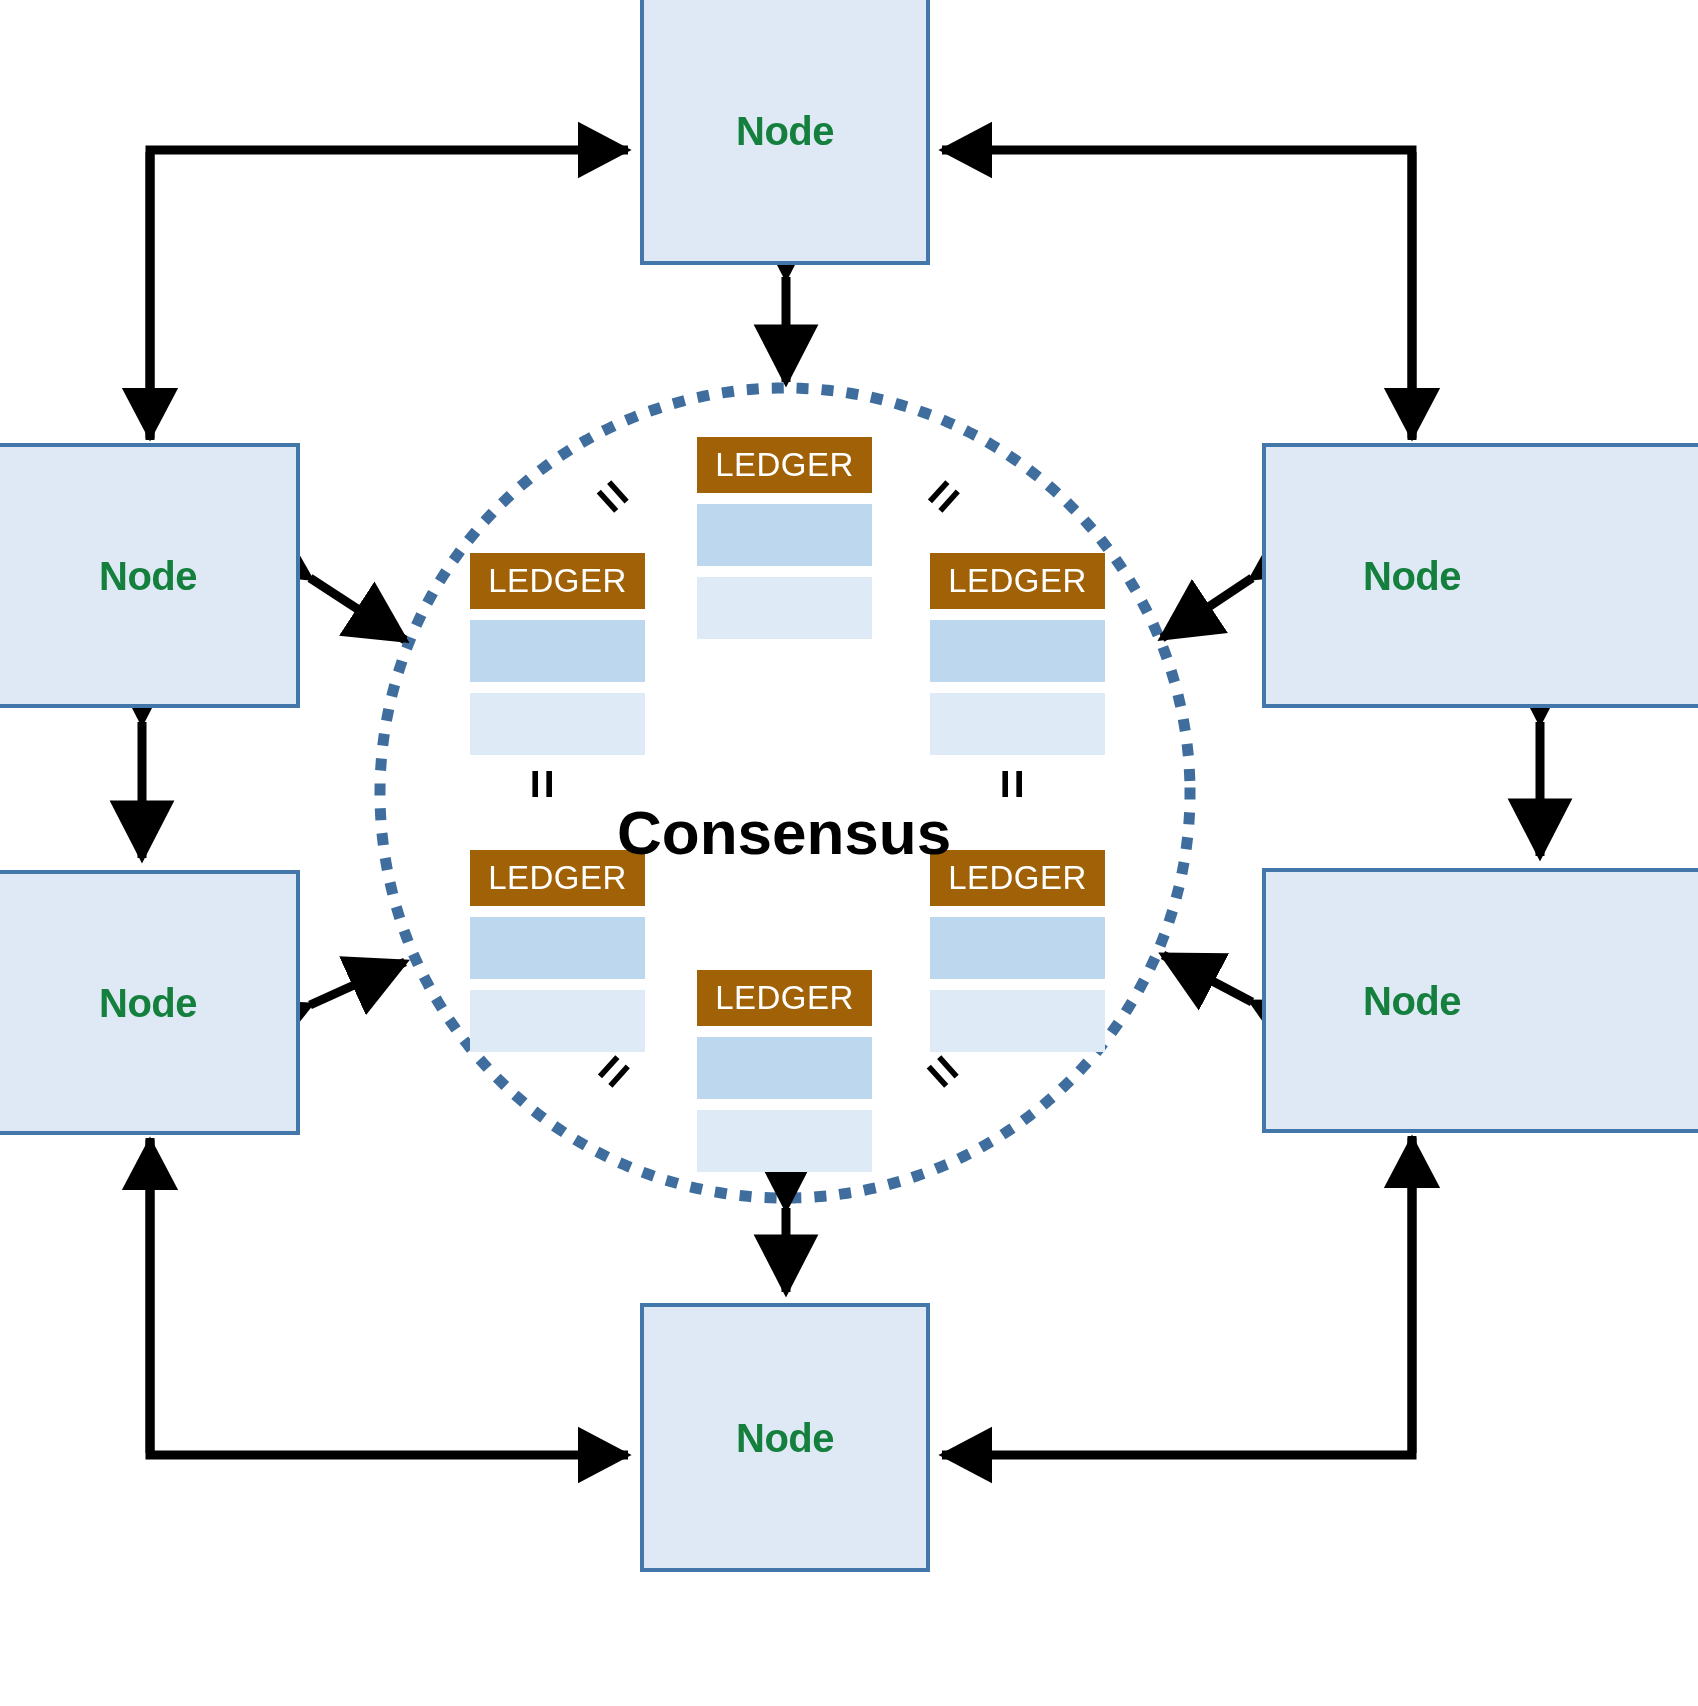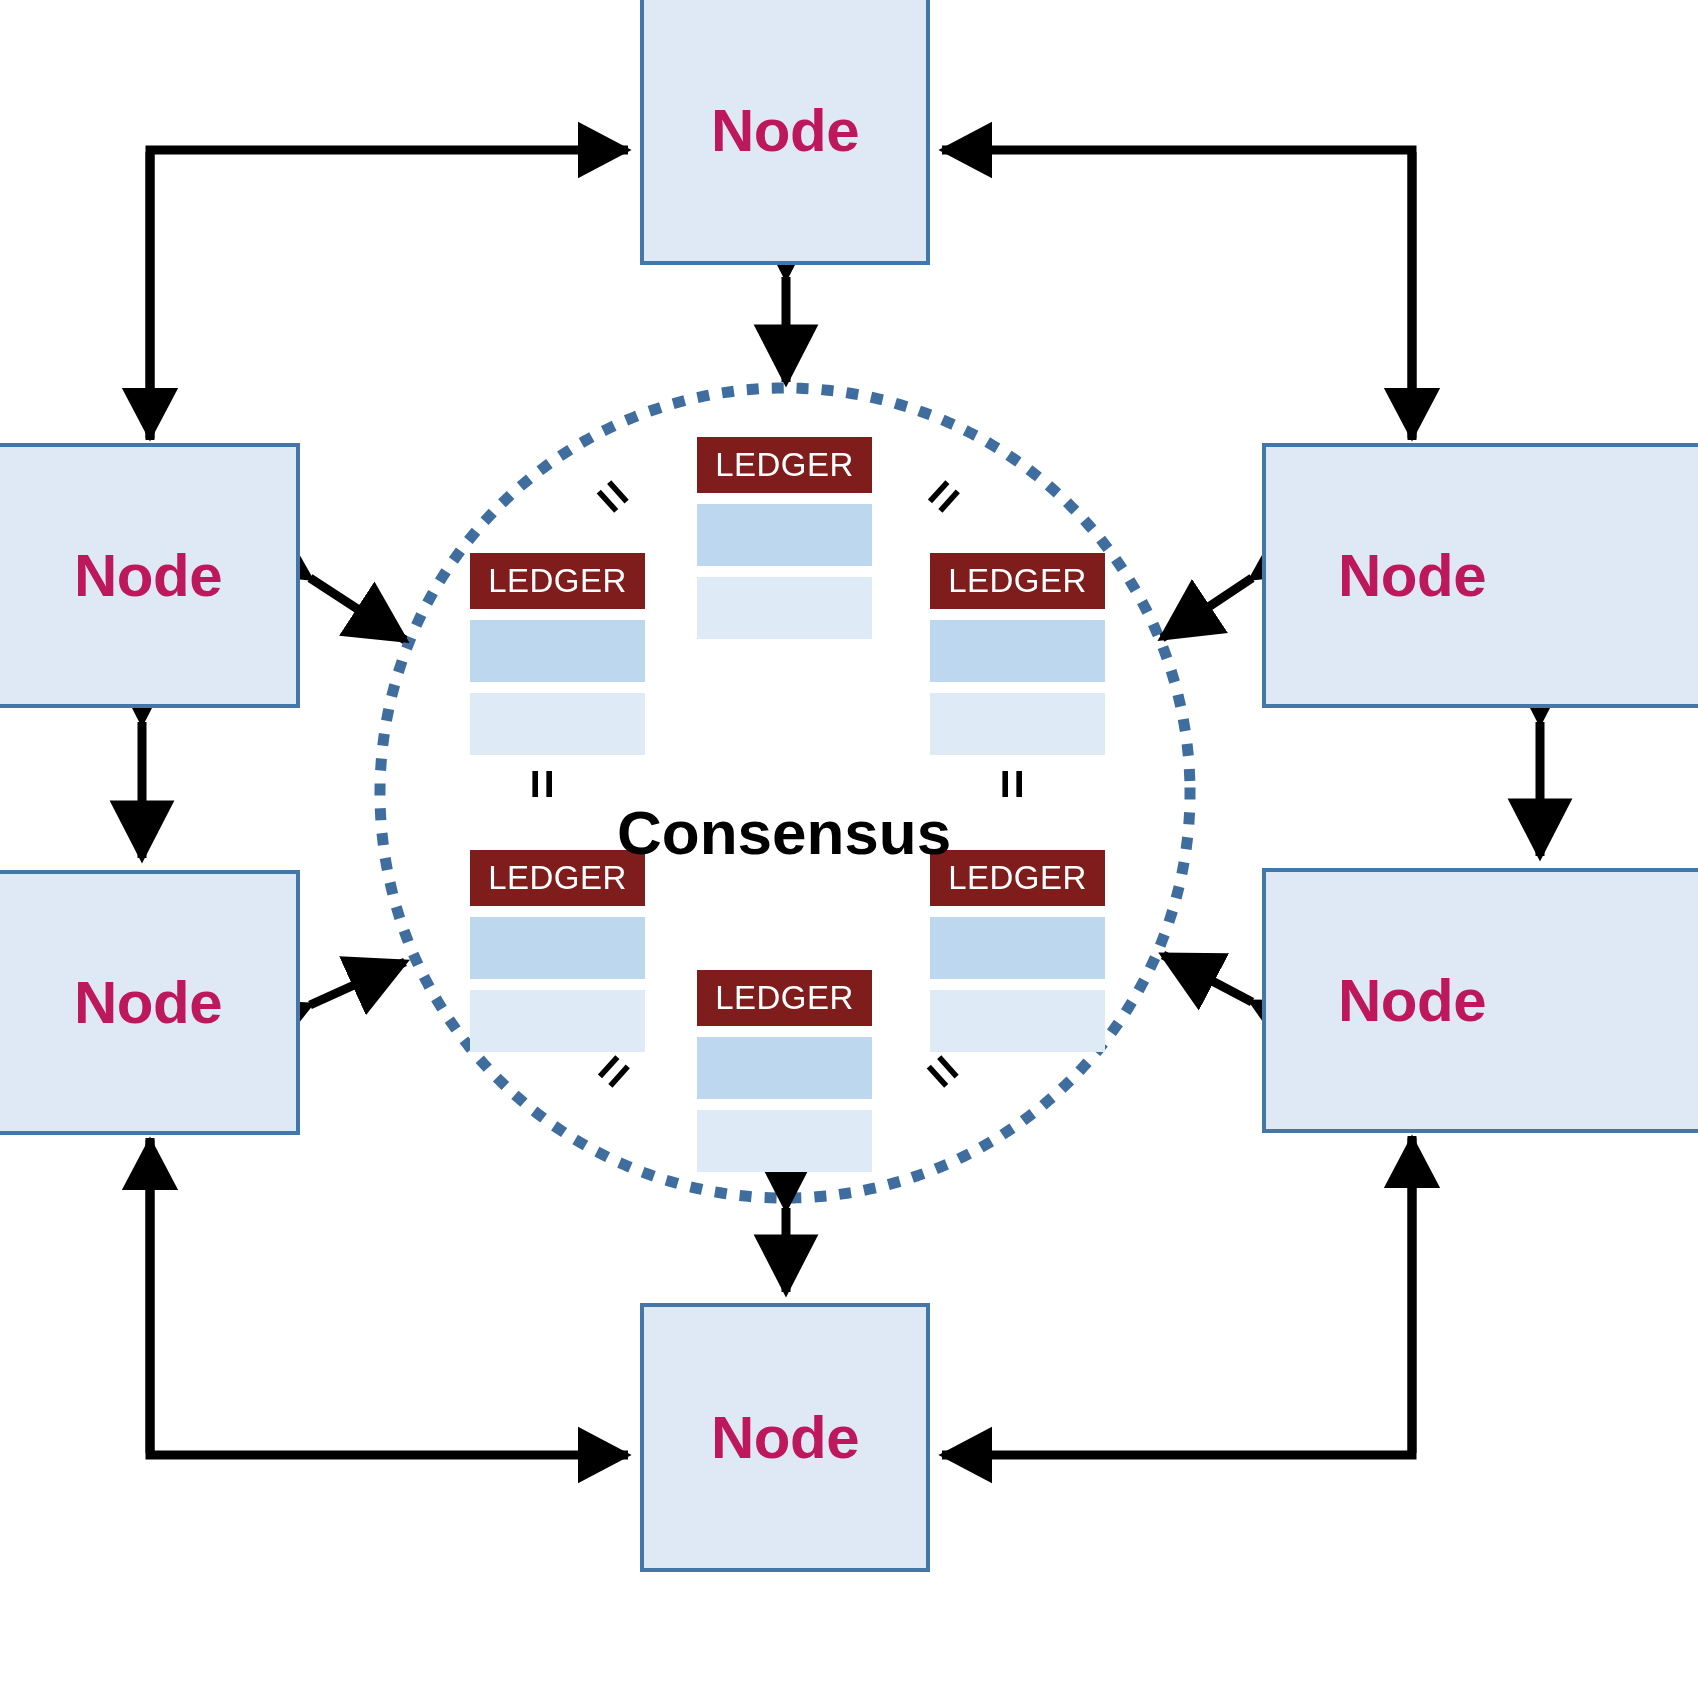--- a/index.html
+++ b/index.html
@@ -10,30 +10,30 @@
   .node{
     position:absolute;
     background:#DEE9F5;
     border:4px solid #4477A9;
     box-sizing:border-box;
     display:flex;align-items:center;justify-content:center;
   }
   .node-label{
     font-family:"Liberation Sans",sans-serif;
     font-weight:bold;
-    font-size:60px;
-    color:#be185d;
+    font-size:40px;
+    color:#15803d;
     letter-spacing:-0.5px;
     line-height:1;
     user-select:none;
   }
 
   .ledger{position:absolute;width:175px;}
   .ledger .hdr{
-    background:#7f1d1d;
+    background:#a16207;
     color:#ffffff;
     font-family:"Liberation Sans",sans-serif;
     font-size:33px;
     line-height:56px;
     height:56px;
     text-align:center;
     letter-spacing:0.5px;
     white-space:nowrap;
   }
   .ledger .band1{background:#BDD7EE;height:62px;margin-top:11px;}

